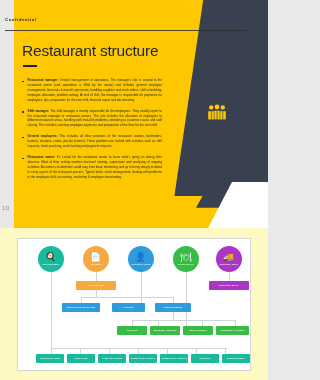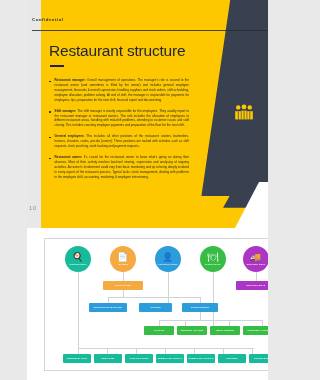--- a/index.html
+++ b/index.html
@@ -8,23 +8,22 @@
     font-family: "Liberation Sans", sans-serif;
     background: #e9e9e9;
     position: relative;
   }
 
   
   #slide {
     position: absolute;
     left: 0; top: 0;
     width: 268px; height: 380px;
-    background: #ffffff;
+    background: #fef9c3;
     overflow: hidden;
-    margin-left: 27px;
   }
 
   
   .gutter {
     position: absolute;
     left: 0; top: 0;
     width: 14px; height: 228px;
     background: #e8e8e8;
   }
   .page-num {

